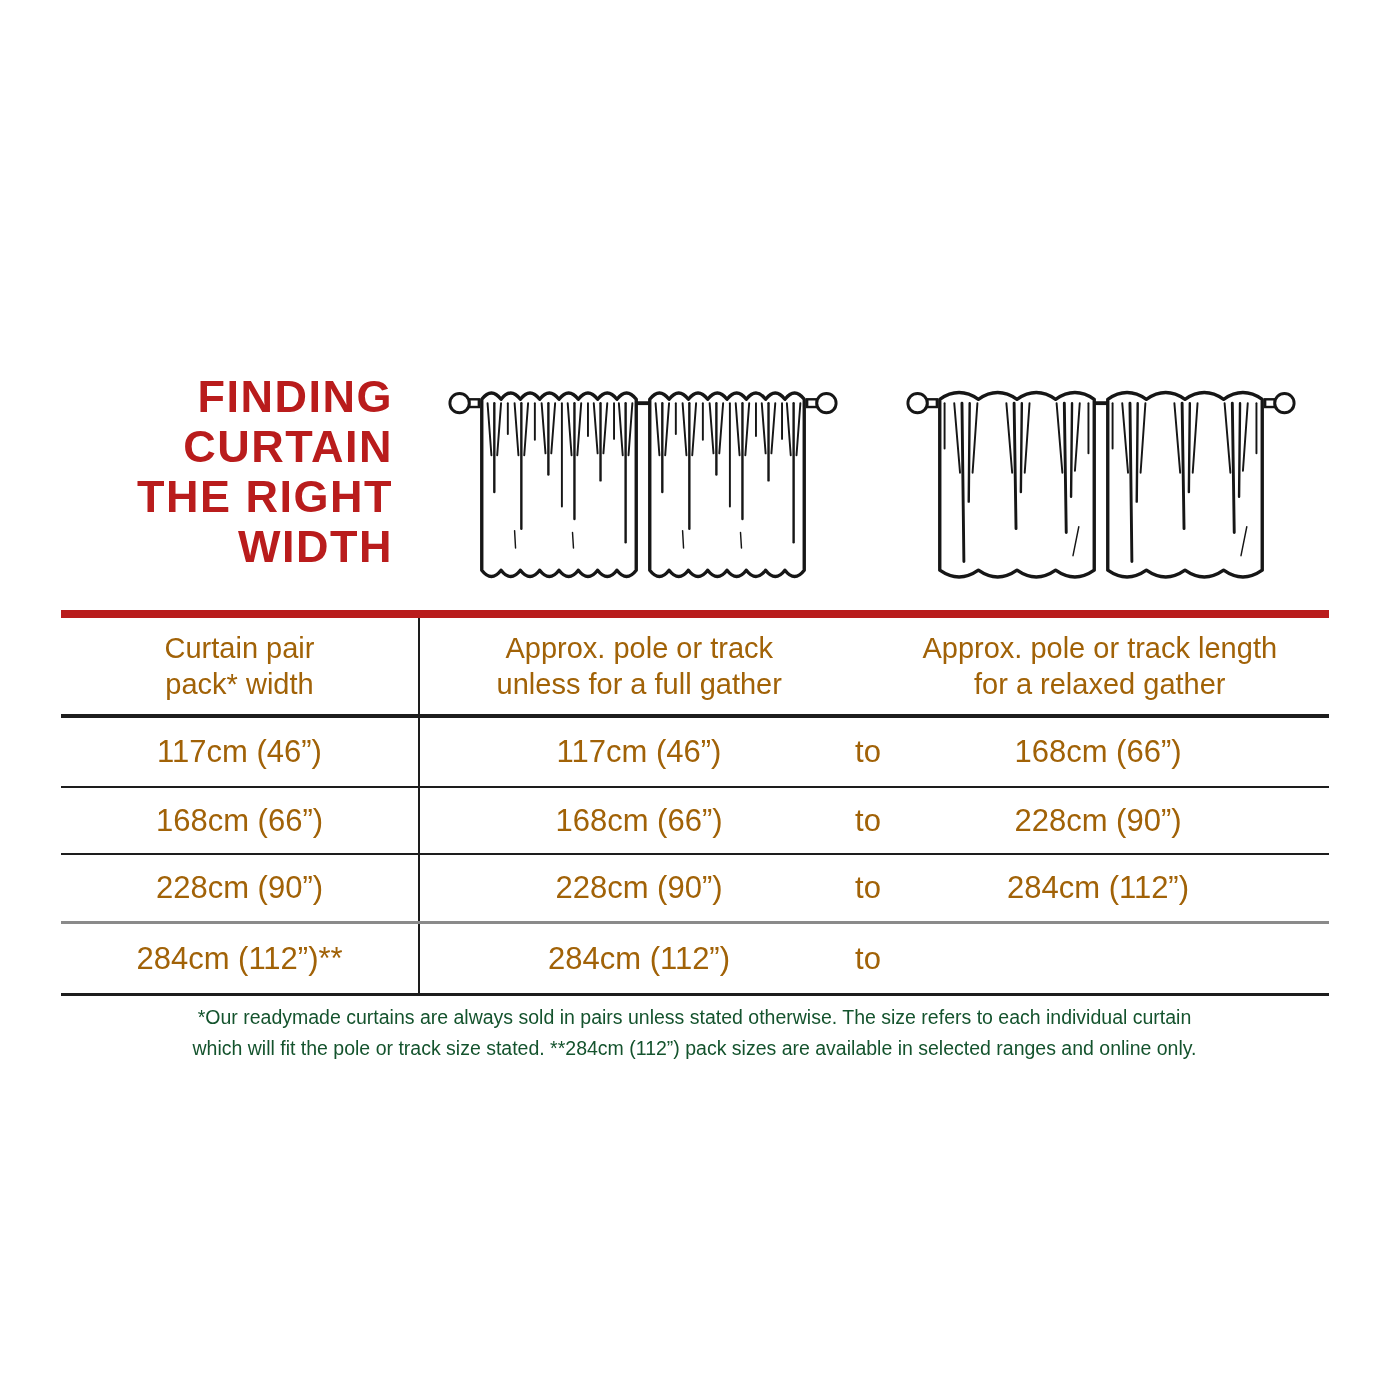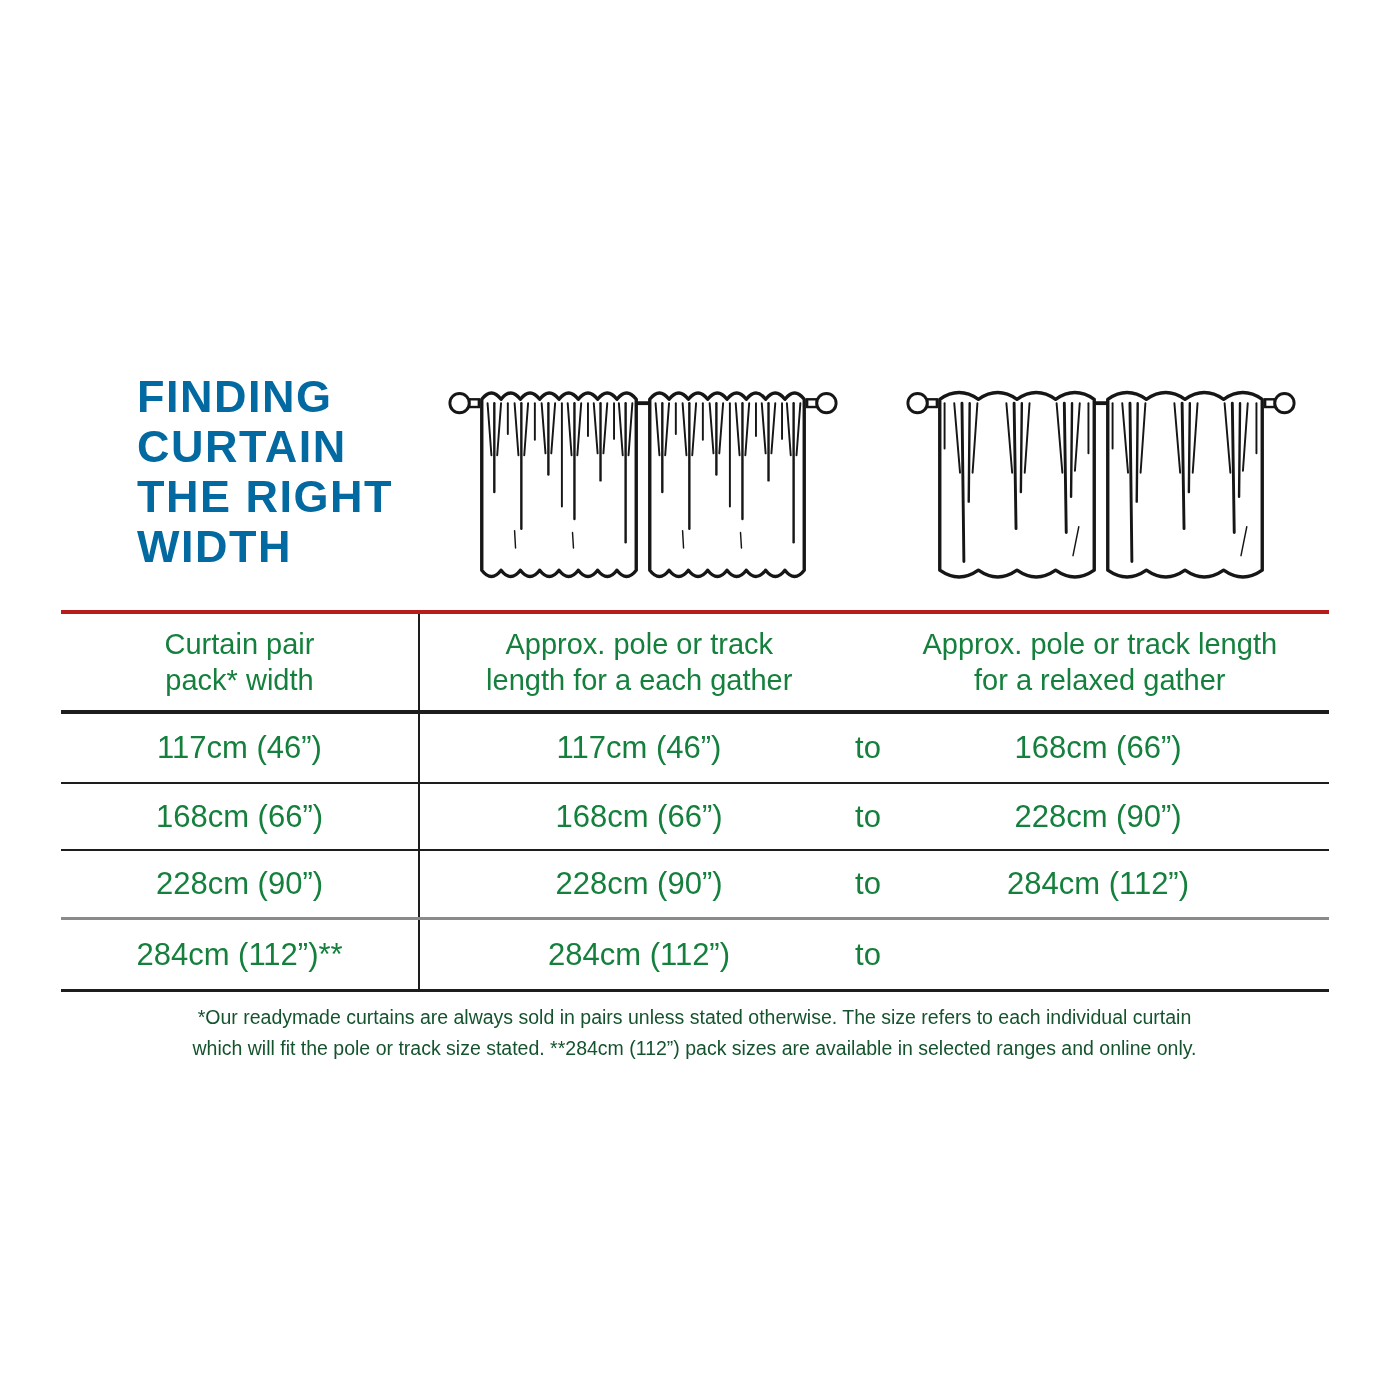--- a/index.html
+++ b/index.html
@@ -6,33 +6,33 @@
   * { box-sizing:border-box; }
   .canvas {
     position:relative; width:1389px; height:1389px; background:#ffffff;
     font-family:"Liberation Sans", sans-serif; overflow:hidden;
   }
 
   
   .title {
     position:absolute; left:137px; top:372px;
     font-size:45px; font-weight:700; letter-spacing:1.5px;
-    line-height:50px; color:#0369a1; white-space:nowrap;
+    line-height:50px; color:#b91c1c; white-space:nowrap;text-align:right;
   }
 
   
   .illo { position:absolute; top:374px; }
   .illo-full    { left:447px; }
   .illo-relaxed { left:905px; }
 
   
   .sizetable {
     position:absolute; left:61px; top:610px; width:1268px;
-    border-top:4px solid #b91c1c; border-bottom:3px solid #1d1d1d;
-    color:#15803d;
+    border-top:8px solid #b91c1c; border-bottom:3px solid #1d1d1d;
+    color:#a16207;
   }
   .trow { display:grid; }
   .trow-head { grid-template-columns:359px 1fr 1fr; height:100px;
                border-bottom:4px solid #1d1d1d; font-size:29px; line-height:36px; }
   .trow-data { grid-template-columns:359px 402px 92px 1fr; font-size:31px; }
   .r1 { height:70px; border-bottom:2px solid #1d1d1d; }
   .r2 { height:67px; border-bottom:2px solid #1d1d1d; }
   .r3 { height:69px; border-bottom:3px solid #8a8a8a; }
   .r4 { height:69px; }
   .cell { display:flex; align-items:center; justify-content:center; text-align:center; }
@@ -151,21 +151,21 @@
     <div class="trow trow-head">
       <div class="cell c1">
         <div>
           <div>Curtain pair</div>
           <div>pack* width</div>
         </div>
       </div>
       <div class="cell c2h">
         <div>
           <div>Approx. pole or track</div>
-          <div>length for a each gather</div>
+          <div>unless for a full gather</div>
         </div>
       </div>
       <div class="cell c3h">
         <div>
           <div>Approx. pole or track length</div>
           <div>for a relaxed gather</div>
         </div>
       </div>
     </div>
 

